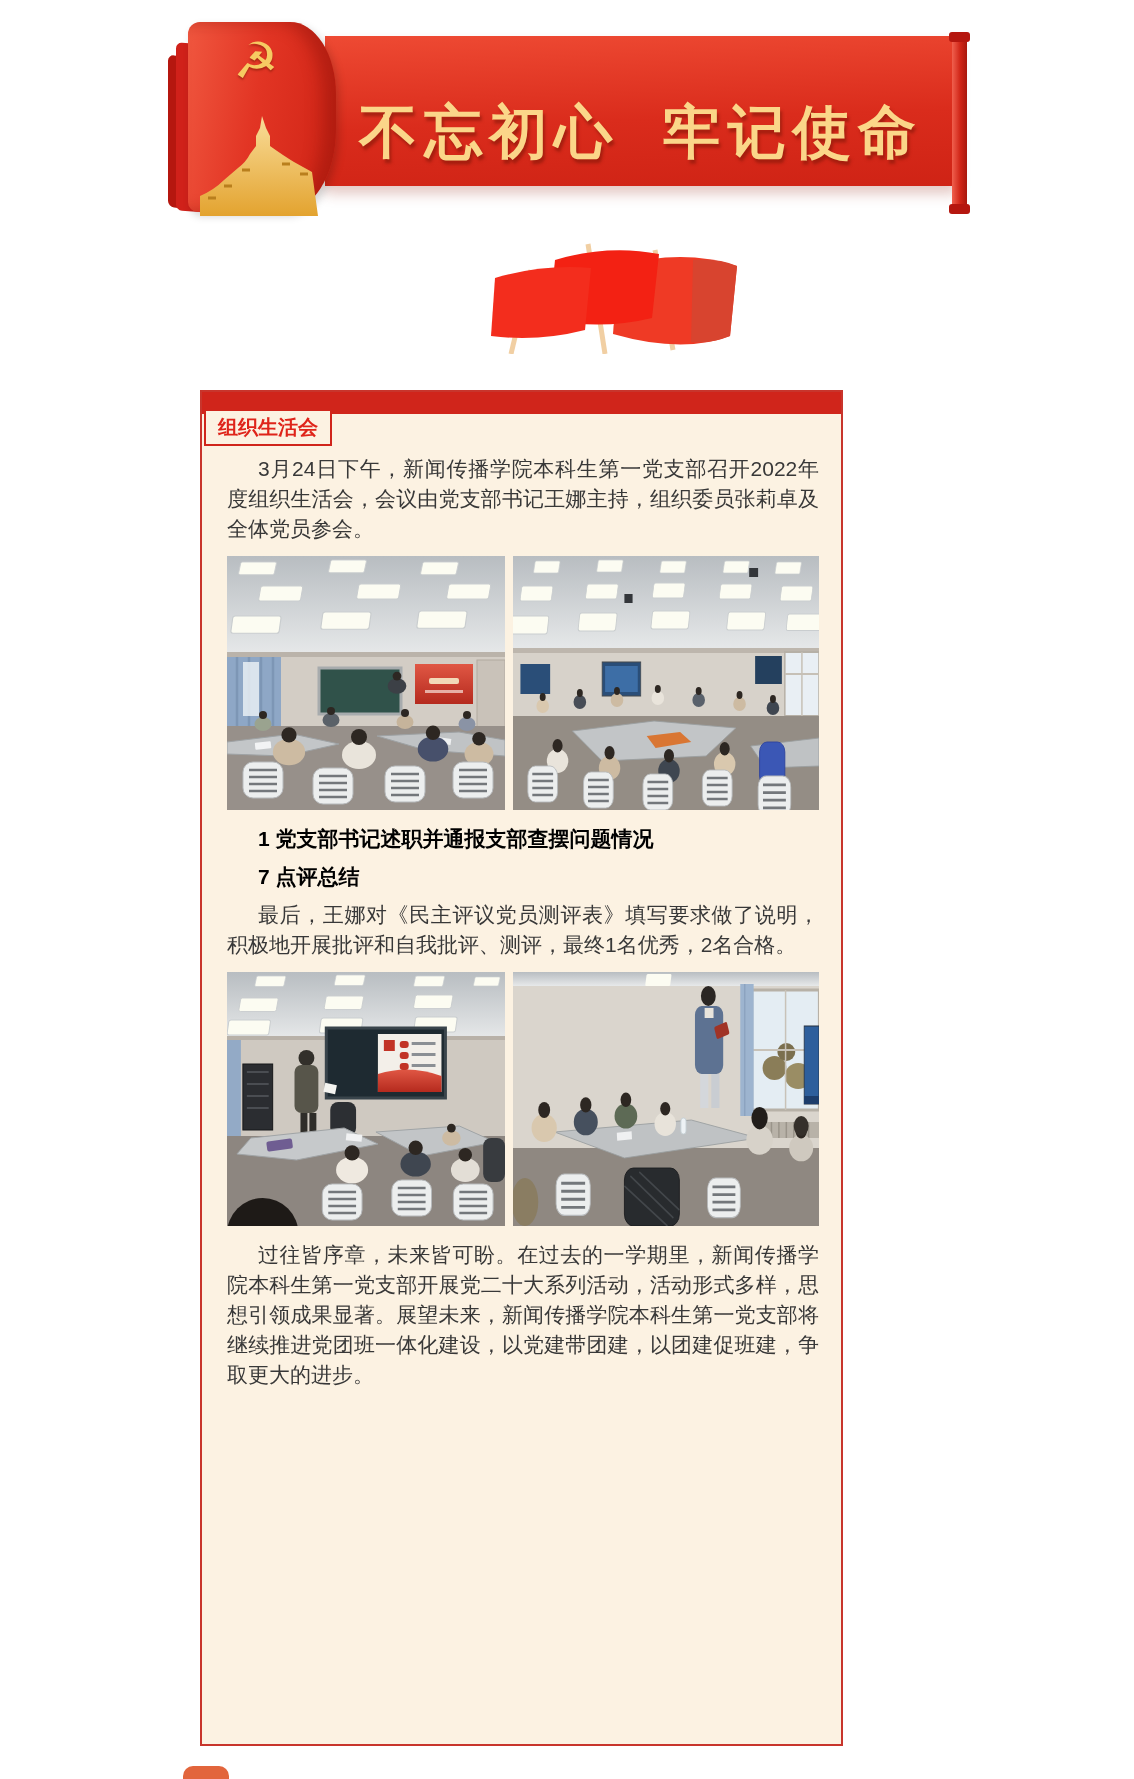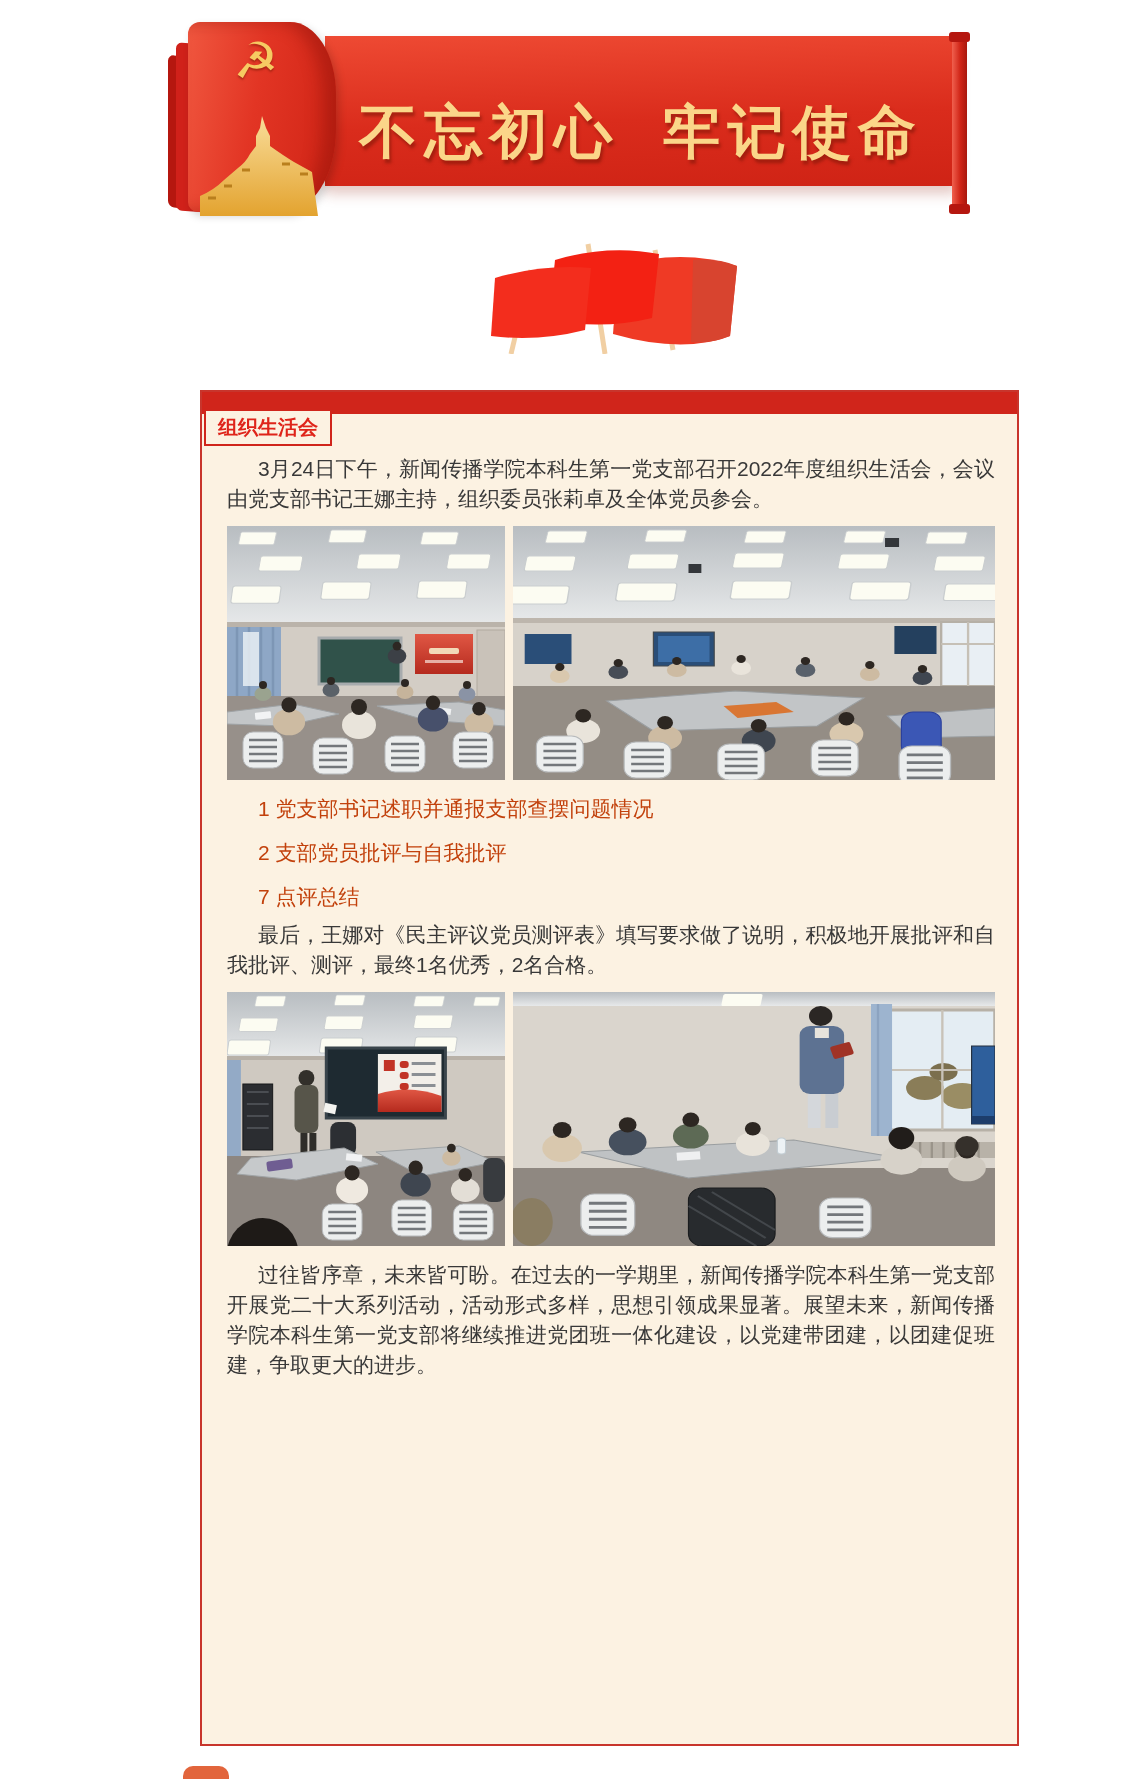--- a/index.html
+++ b/index.html
@@ -29,31 +29,31 @@
   .rod { position:absolute; left:784px; top:22px; width:15px; height:174px; z-index:1;
     background:linear-gradient(90deg,#f0604e,#d02517 55%,#a8170d); border-radius:4px; }
   .rod::before, .rod::after { content:""; position:absolute; left:-3px; width:21px; height:10px;
     background:#b5170f; border-radius:3px; }
   .rod::before { top:-4px; } .rod::after { bottom:-4px; }
 
   
   .flags { position:absolute; left:443px; top:238px; width:302px; height:116px; }
 
   
-  .article-box { position:absolute; left:200px; top:390px; width:819px; height:1356px;
+  .article-box { position:absolute; left:200px; top:390px; width:643px; height:1356px;
     background:#fcf2e2; border:2px solid #c8352c; overflow:hidden; }
   .topbar { width:100%; height:22px; background:#d0251b; }
   .badge { position:absolute; left:2px; top:17px; z-index:3;
     background:#fcf2e2; border:2px solid #d0251b; color:#df241a;
     font-size:20px; font-weight:bold; padding:5px 12px; line-height:1.15; }
   .article-body { padding:40px 22px 0 25px; font-size:21px; line-height:30px;
     color:#383838; text-align:justify; }
   .article-body p { text-indent:31px; margin:0 0 10px 0; }
-  .article-body h3 { font-size:21px; line-height:30px; color:#c2410c; font-weight:normal;
-    text-indent:31px; margin:14px 0 8px 0; }
+  .article-body h3 { font-size:21px; line-height:30px; color:#000000; font-weight:bold;
+    text-indent:31px; margin:8px 0 8px 0; }
   .photo-row { display:flex; gap:8px; height:254px; margin:12px 0 14px 0; }
   .photo { height:254px; overflow:hidden; }
   .photo svg { width:100%; height:100%; display:block; }
   .ph-a { width:278px; flex:0 0 278px; }
   .ph-b { flex:1; }
   .closing { margin-top:14px; }
 
   .bottom-peek { position:absolute; left:183px; top:1766px; width:46px; height:13px;
     background:#e2653c; border-radius:10px 10px 0 0; }
   .hidden-defs { position:absolute; width:0; height:0; overflow:hidden; }
@@ -219,21 +219,20 @@
             <use href="#chairG" transform="translate(95,216)"></use>
             <use href="#chairG" transform="translate(175,218)"></use>
             <use href="#chairG" transform="translate(255,214)"></use>
             <use href="#chairG" transform="translate(330,220) scale(1.1)"></use>
           </svg>
         </div>
       </div>
 
       <h3>1 党支部书记述职并通报支部查摆问题情况</h3>
 
-      <h3>2 支部党员批评与自我批评</h3>
 
       <h3>7 点评总结</h3>
       <p>最后，王娜对《民主评议党员测评表》填写要求做了说明，积极地开展批评和自我批评、测评，最终1名优秀，2名合格。</p>
 
       <div class="photo-row">
         <div class="photo ph-a" aria-label="支部书记站立主持，屏幕显示目录幻灯片，党员围坐三角拼接桌">
           <svg viewBox="0 0 280 254" preserveAspectRatio="none">
             <rect width="280" height="68" fill="url(#gCeil)"></rect>
             <g fill="#fcfcf2" stroke="#c9cdcf" stroke-width="1">
               <use href="#lightG" transform="translate(30,4) skewX(-12) scale(.7)"></use>

